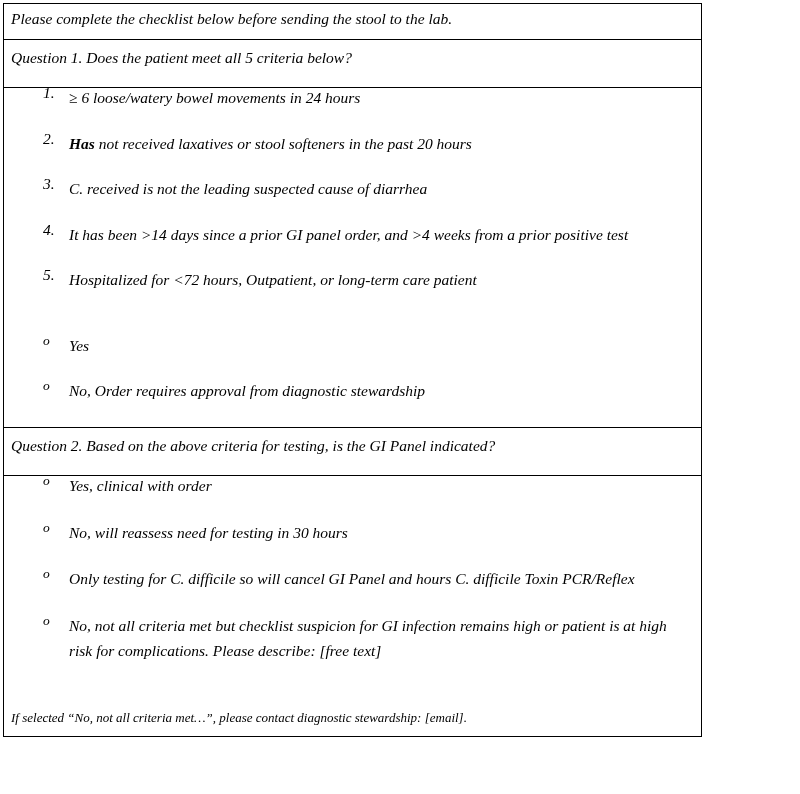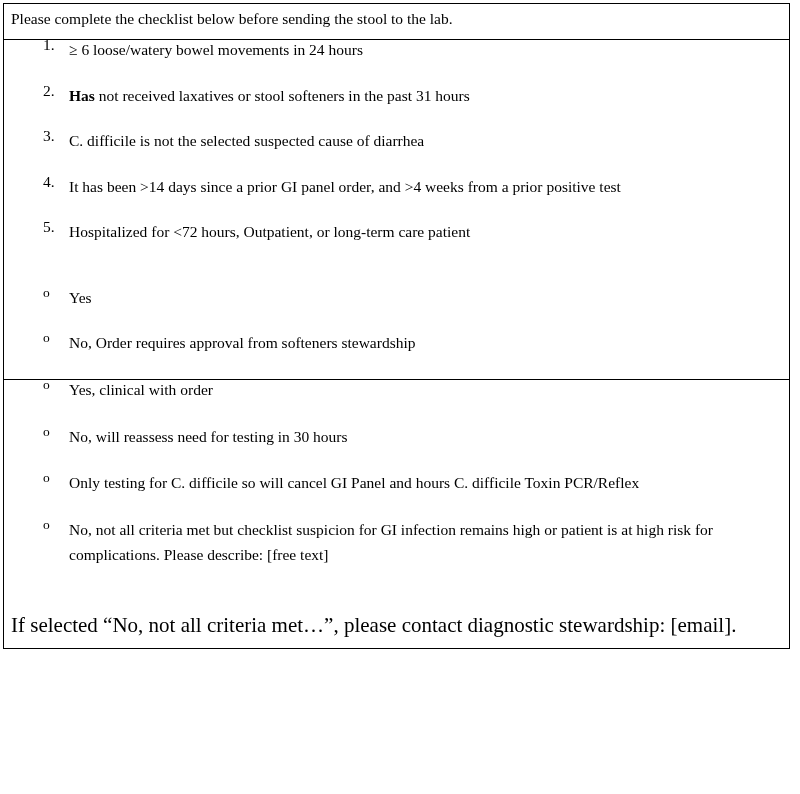--- a/index.html
+++ b/index.html
@@ -20,23 +20,24 @@
     width: 800px;
     height: 794px;
     background: #ffffff;
   }
 
   
   .checklist-table {
     position: absolute;
     left: 3px;
     top: 3px;
-    width: 787px;
+    width: 699px;
     border-collapse: collapse;
     table-layout: fixed;
+    font-style: italic;
   }
 
   .checklist-table td {
     border: 1.3px solid #000000;
     padding: 0;
     vertical-align: top;
   }
 
   
   .cell-intro {
@@ -105,82 +106,92 @@
   }
 
   
   .criteria-block .item { margin-bottom: 23px; }
   .criteria-block .options-gap { margin-top: 43px; }
 
   .q1-cell-pad { padding-top: 18px; padding-bottom: 26px; }
   .q2-cell-pad { padding-top: 18px; padding-bottom: 10px; }
 
   .footer-note {
-    font-size: 21px;
+    font-size: 13px;
     line-height: 1.0;
     padding: 47px 14px 12px 7px;
   }
 </style>
 </head>
 <body>
 
 <div class="page">
   <table class="checklist-table">
     <tbody>
 
       <tr>
         <td class="cell-intro">
           <div class="intro-text">Please complete the checklist below before sending the stool to the lab.</div>
         </td>
       </tr>
 
+      <tr>
+        <td class="cell-question">
+          <div class="question-text">Question 1. Does the patient meet all 5 criteria below?</div>
+        </td>
+      </tr>
 
       <tr>
         <td class="cell-body q1-cell-pad">
           <ul class="item-list criteria-block">
 
             <li class="item">
               <span class="item-marker">1.</span>
               <span class="item-text">≥ 6 loose/watery bowel movements in 24 hours</span>
             </li>
 
             <li class="item">
               <span class="item-marker">2.</span>
-              <span class="item-text"><span class="emph">Has</span><span> not received laxatives or stool softeners in the past 31 hours</span></span>
+              <span class="item-text"><span class="emph">Has</span><span> not received laxatives or stool softeners in the past 20 hours</span></span>
             </li>
 
             <li class="item">
               <span class="item-marker">3.</span>
-              <span class="item-text">C. difficile is not the selected suspected cause of diarrhea</span>
+              <span class="item-text">C. received is not the leading suspected cause of diarrhea</span>
             </li>
 
             <li class="item">
               <span class="item-marker">4.</span>
               <span class="item-text">It has been &gt;14 days since a prior GI panel order, and &gt;4 weeks from a prior positive test</span>
             </li>
 
             <li class="item">
               <span class="item-marker">5.</span>
               <span class="item-text">Hospitalized for &lt;72 hours, Outpatient, or long-term care patient</span>
             </li>
 
             <li class="item options-gap">
               <span class="item-marker bullet-o">o</span>
               <span class="item-text">Yes</span>
             </li>
 
             <li class="item">
               <span class="item-marker bullet-o">o</span>
-              <span class="item-text">No, Order requires approval from softeners stewardship</span>
+              <span class="item-text">No, Order requires approval from diagnostic stewardship</span>
             </li>
 
           </ul>
         </td>
       </tr>
 
+      <tr>
+        <td class="cell-question">
+          <div class="question-text">Question 2. Based on the above criteria for testing, is the GI Panel indicated?</div>
+        </td>
+      </tr>
 
       <tr>
         <td class="cell-body q2-cell-pad">
           <ul class="item-list">
 
             <li class="item">
               <span class="item-marker bullet-o">o</span>
               <span class="item-text">Yes, clinical with order</span>
             </li>
 

